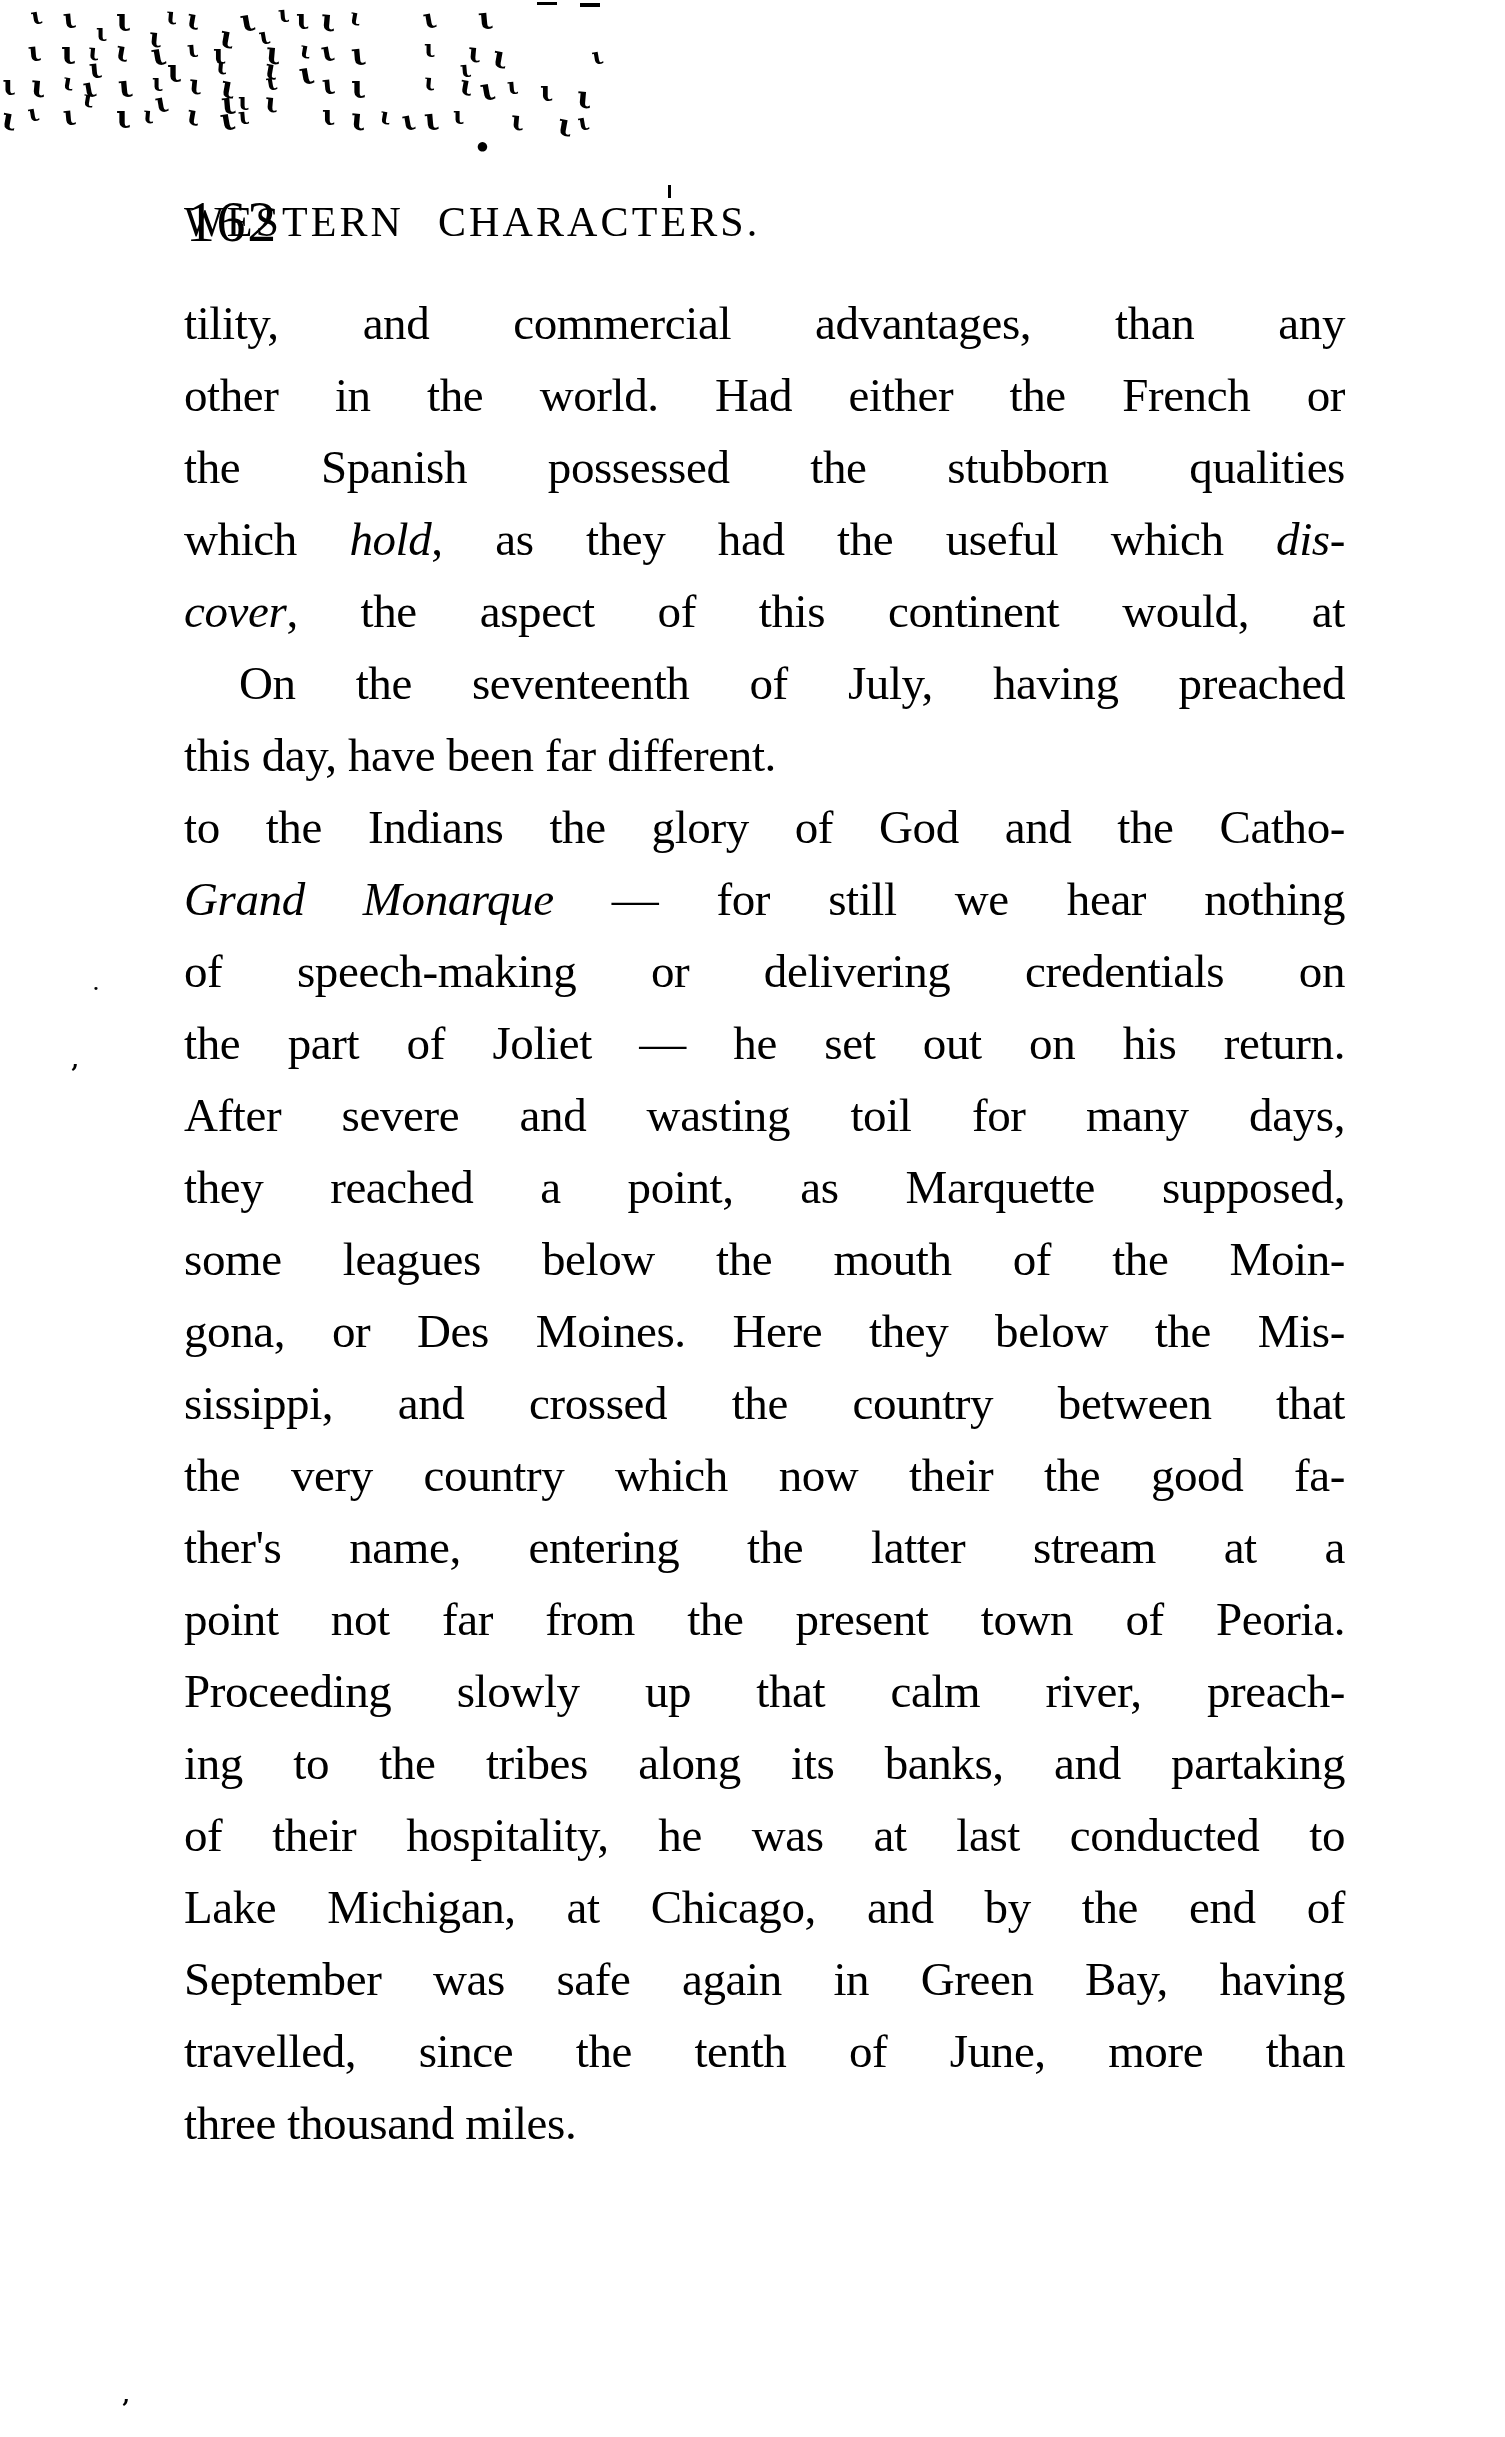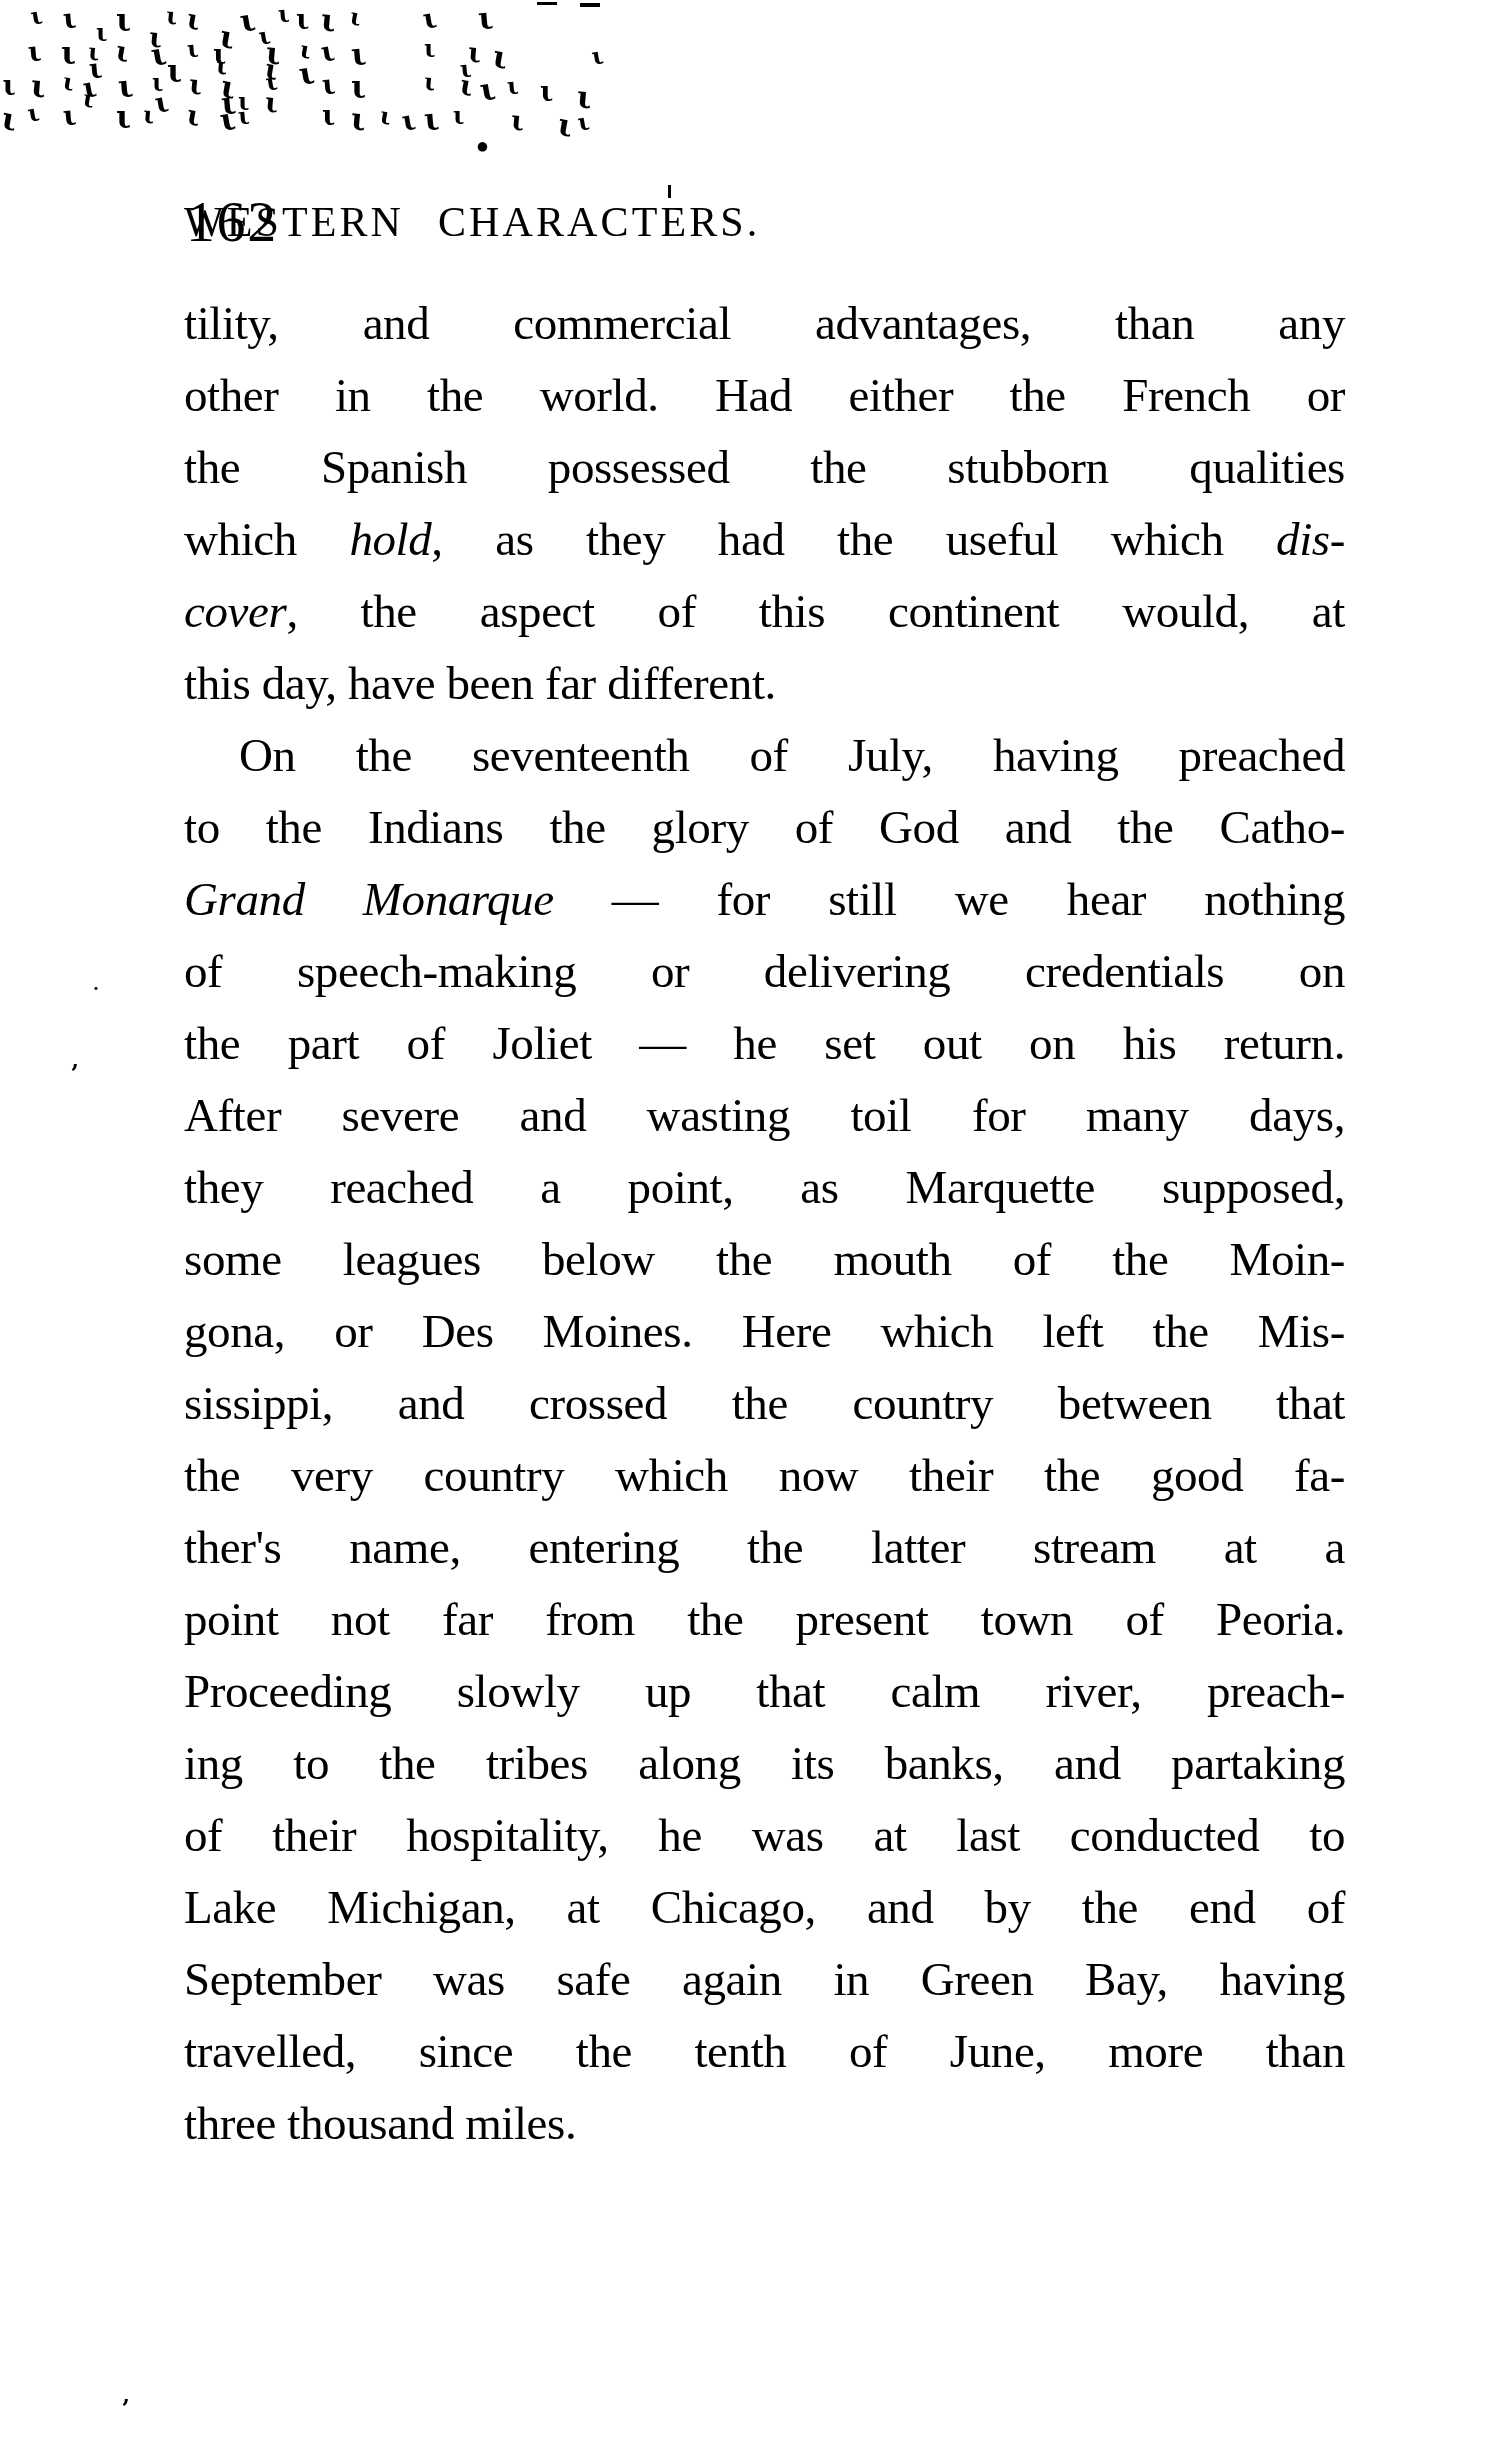--- a/index.html
+++ b/index.html
@@ -78,30 +78,30 @@
   <div class="page-number">162</div>
 
   <div class="running-head">WESTERN CHARACTERS.</div>
 
   <div class="body-text" id="body-text">
       <div class="line"><span>tility, and commercial advantages, than any</span></div>
       <div class="line"><span>other in the world.  Had either the French or</span></div>
       <div class="line"><span>the Spanish possessed the stubborn qualities</span></div>
       <div class="line"><span>which </span><i>hold</i><span>, as they had the useful which </span><i>dis-</i></div>
       <div class="line"><i>cover</i><span>, the aspect of this continent would, at</span></div>
+      <div class="line indent"><span>On the seventeenth of July, having preached</span></div>
       <div class="line endpara"><span>this day, have been far different.</span></div>
-      <div class="line indent"><span>On the seventeenth of July, having preached</span></div>
       <div class="line"><span>to the Indians the glory of God and the Catho-</span></div>
       <div class="line"><i>Grand Monarque</i><span> — for still we hear nothing</span></div>
       <div class="line"><span>of speech-making or delivering credentials on</span></div>
       <div class="line"><span>the part of Joliet — he set out on his return.</span></div>
       <div class="line"><span>After severe and wasting toil for many days,</span></div>
       <div class="line"><span>they reached a point, as Marquette supposed,</span></div>
       <div class="line"><span>some leagues below the mouth of the Moin-</span></div>
-      <div class="line"><span>gona, or Des Moines.  Here which left the Mis-</span></div>
+      <div class="line"><span>gona, or Des Moines.  Here they below the Mis-</span></div>
       <div class="line"><span>sissippi, and crossed the country between that</span></div>
       <div class="line"><span>the very country which now their the good fa-</span></div>
       <div class="line"><span>ther's name, entering the latter stream at a</span></div>
       <div class="line"><span>point not far from the present town of Peoria.</span></div>
       <div class="line"><span>Proceeding slowly up that calm river, preach-</span></div>
       <div class="line"><span>ing to the tribes along its banks, and partaking</span></div>
       <div class="line"><span>of their hospitality, he was at last conducted to</span></div>
       <div class="line"><span>Lake Michigan, at Chicago, and by the end of</span></div>
       <div class="line"><span>September was safe again in Green Bay, having</span></div>
       <div class="line"><span>travelled, since the tenth of June, more than</span></div>

